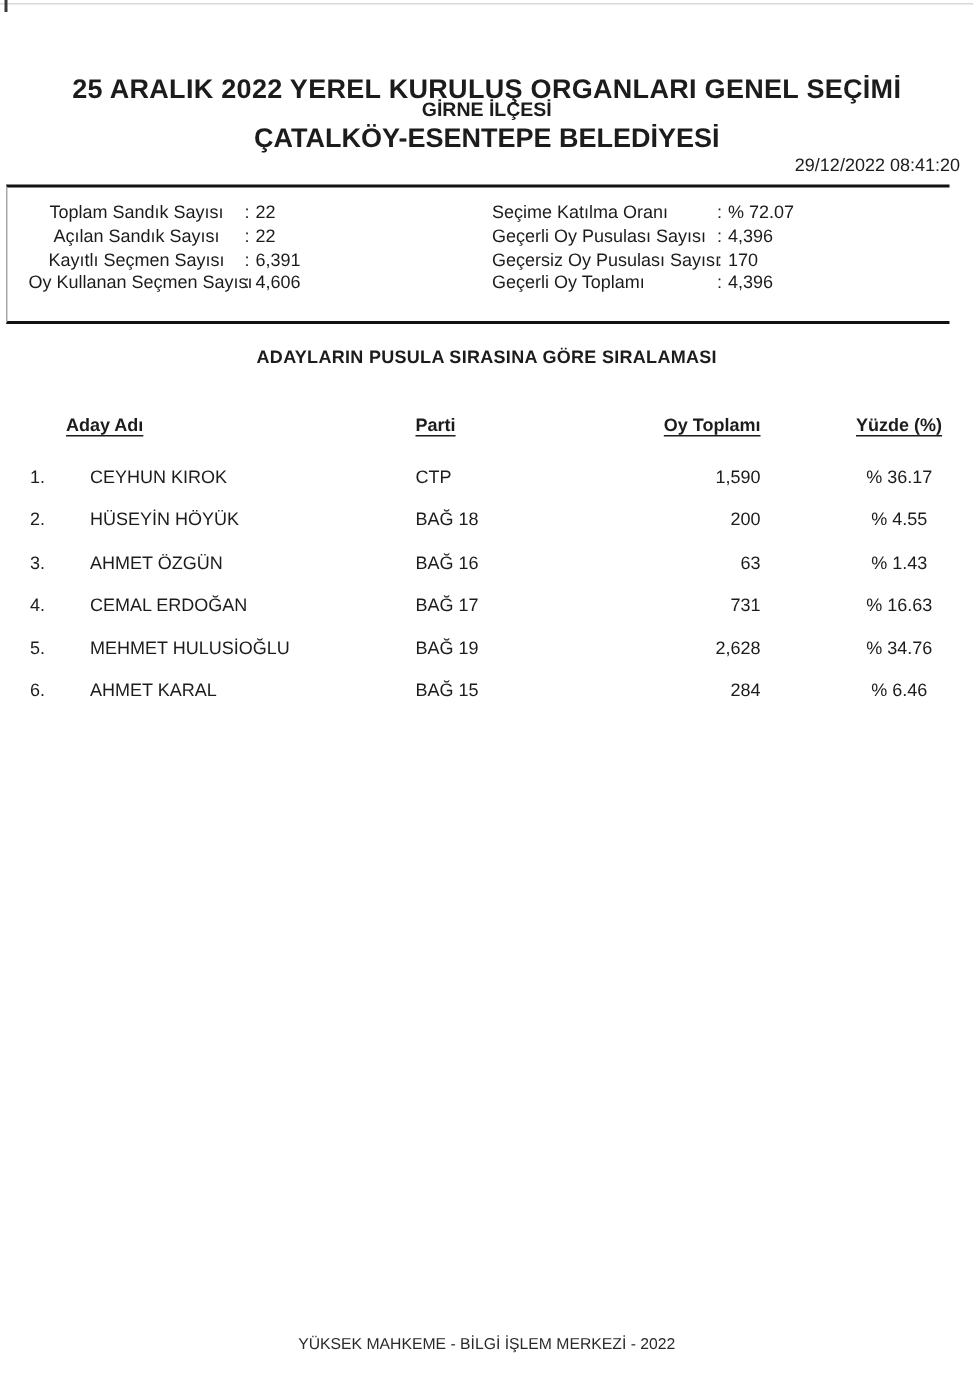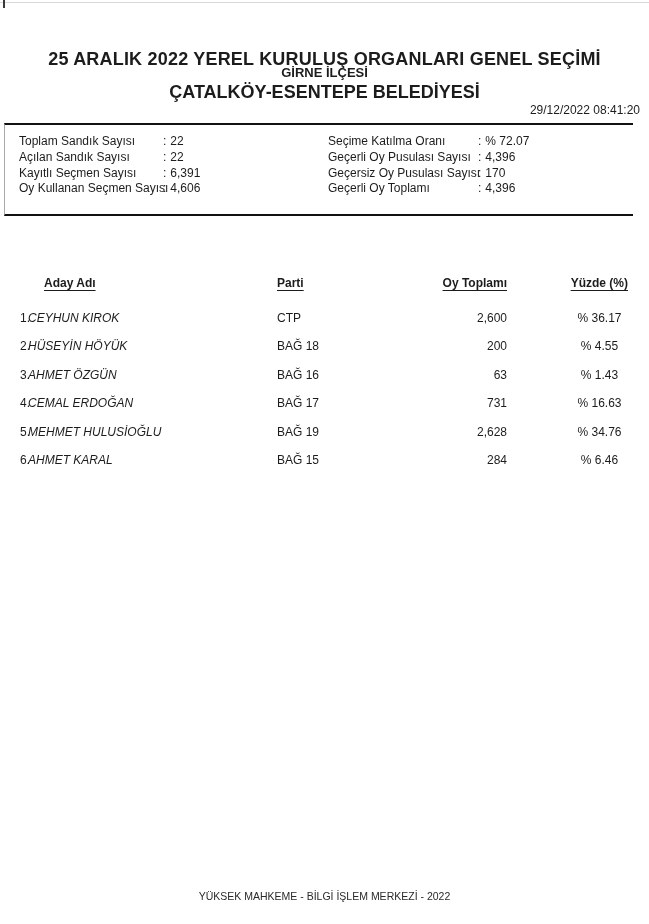--- a/index.html
+++ b/index.html
@@ -34,39 +34,39 @@
     top: 123px; left: 4px; width: 628px; height: 89px;
     border-top: 2px solid #111;
     border-bottom: 2px solid #111;
     border-left: 1px solid #a9a9a9;
   }
   .stats-col { position: absolute; top: 9px; font-size: 12px; line-height: 15.8px; white-space: nowrap; }
   .stats-col.left-col { left: 14px; }
   .stats-col.right-col { left: 323px; }
   .stat-line { display: flex; }
   .stat-label { flex: 0 0 auto; }
-  .left-col .stat-label { width: 144px; }
+  .left-col .stat-label { width: 144px; text-align: center; }
   .right-col .stat-label { width: 150px; }
   .stat-sep { margin-right: 4px; }
 
   
   .section-title { top: 231px; font-size: 12px; font-weight: bold; letter-spacing: 0.2px; }
 
   .thead { top: 276px; left: 0; right: 0; height: 16px; font-size: 12px; font-weight: bold; }
   .th { position: absolute; text-decoration: underline; text-underline-offset: 3px; white-space: nowrap; }
   .th-name  { left: 44px; text-decoration: underline; }
   .th-party { left: 277px; }
   .th-votes { left: 420px; width: 87px; text-align: right; }
   .th-pct   { left: 535px; width: 93px; text-align: right; }
 
   .tbody { top: 311px; left: 0; right: 0; }
   .trow { position: relative; height: 28.4px; font-size: 12px; }
   .td { position: absolute; top: 0; white-space: nowrap; }
   .td-rank  { left: 20px; }
-  .td-name  { left: 28px; font-style: italic; }
+  .td-name  { left: 60px; }
   .td-party { left: 277px; }
   .td-votes { left: 400px; width: 107px; text-align: right; }
   .td-pct   { left: 553px; width: 93px; text-align: center; }
 
   
   .footer { top: 890px; font-size: 10.5px; color: #2a2a2a; }
 </style>
 </head>
 <body>
 
@@ -120,34 +120,35 @@
         <span class="stat-value">170</span>
       </div>
       <div class="stat-line">
         <span class="stat-label">Geçerli Oy Toplamı</span>
         <span class="stat-sep">:</span>
         <span class="stat-value">4,396</span>
       </div>
     </div>
   </div>
 
+  <div class="abs centered section-title">ADAYLARIN PUSULA SIRASINA GÖRE SIRALAMASI</div>
 
   <div class="abs thead">
     <span class="th th-name">Aday Adı</span>
     <span class="th th-party">Parti</span>
     <span class="th th-votes">Oy Toplamı</span>
     <span class="th th-pct">Yüzde (%)</span>
   </div>
 
   <div class="abs tbody">
     <div class="trow">
       <span class="td td-rank">1.</span>
       <span class="td td-name">CEYHUN KIROK</span>
       <span class="td td-party">CTP</span>
-      <span class="td td-votes">2,600</span>
+      <span class="td td-votes">1,590</span>
       <span class="td td-pct">% 36.17</span>
     </div>
     <div class="trow">
       <span class="td td-rank">2.</span>
       <span class="td td-name">HÜSEYİN HÖYÜK</span>
       <span class="td td-party">BAĞ 18</span>
       <span class="td td-votes">200</span>
       <span class="td td-pct">% 4.55</span>
     </div>
     <div class="trow">

